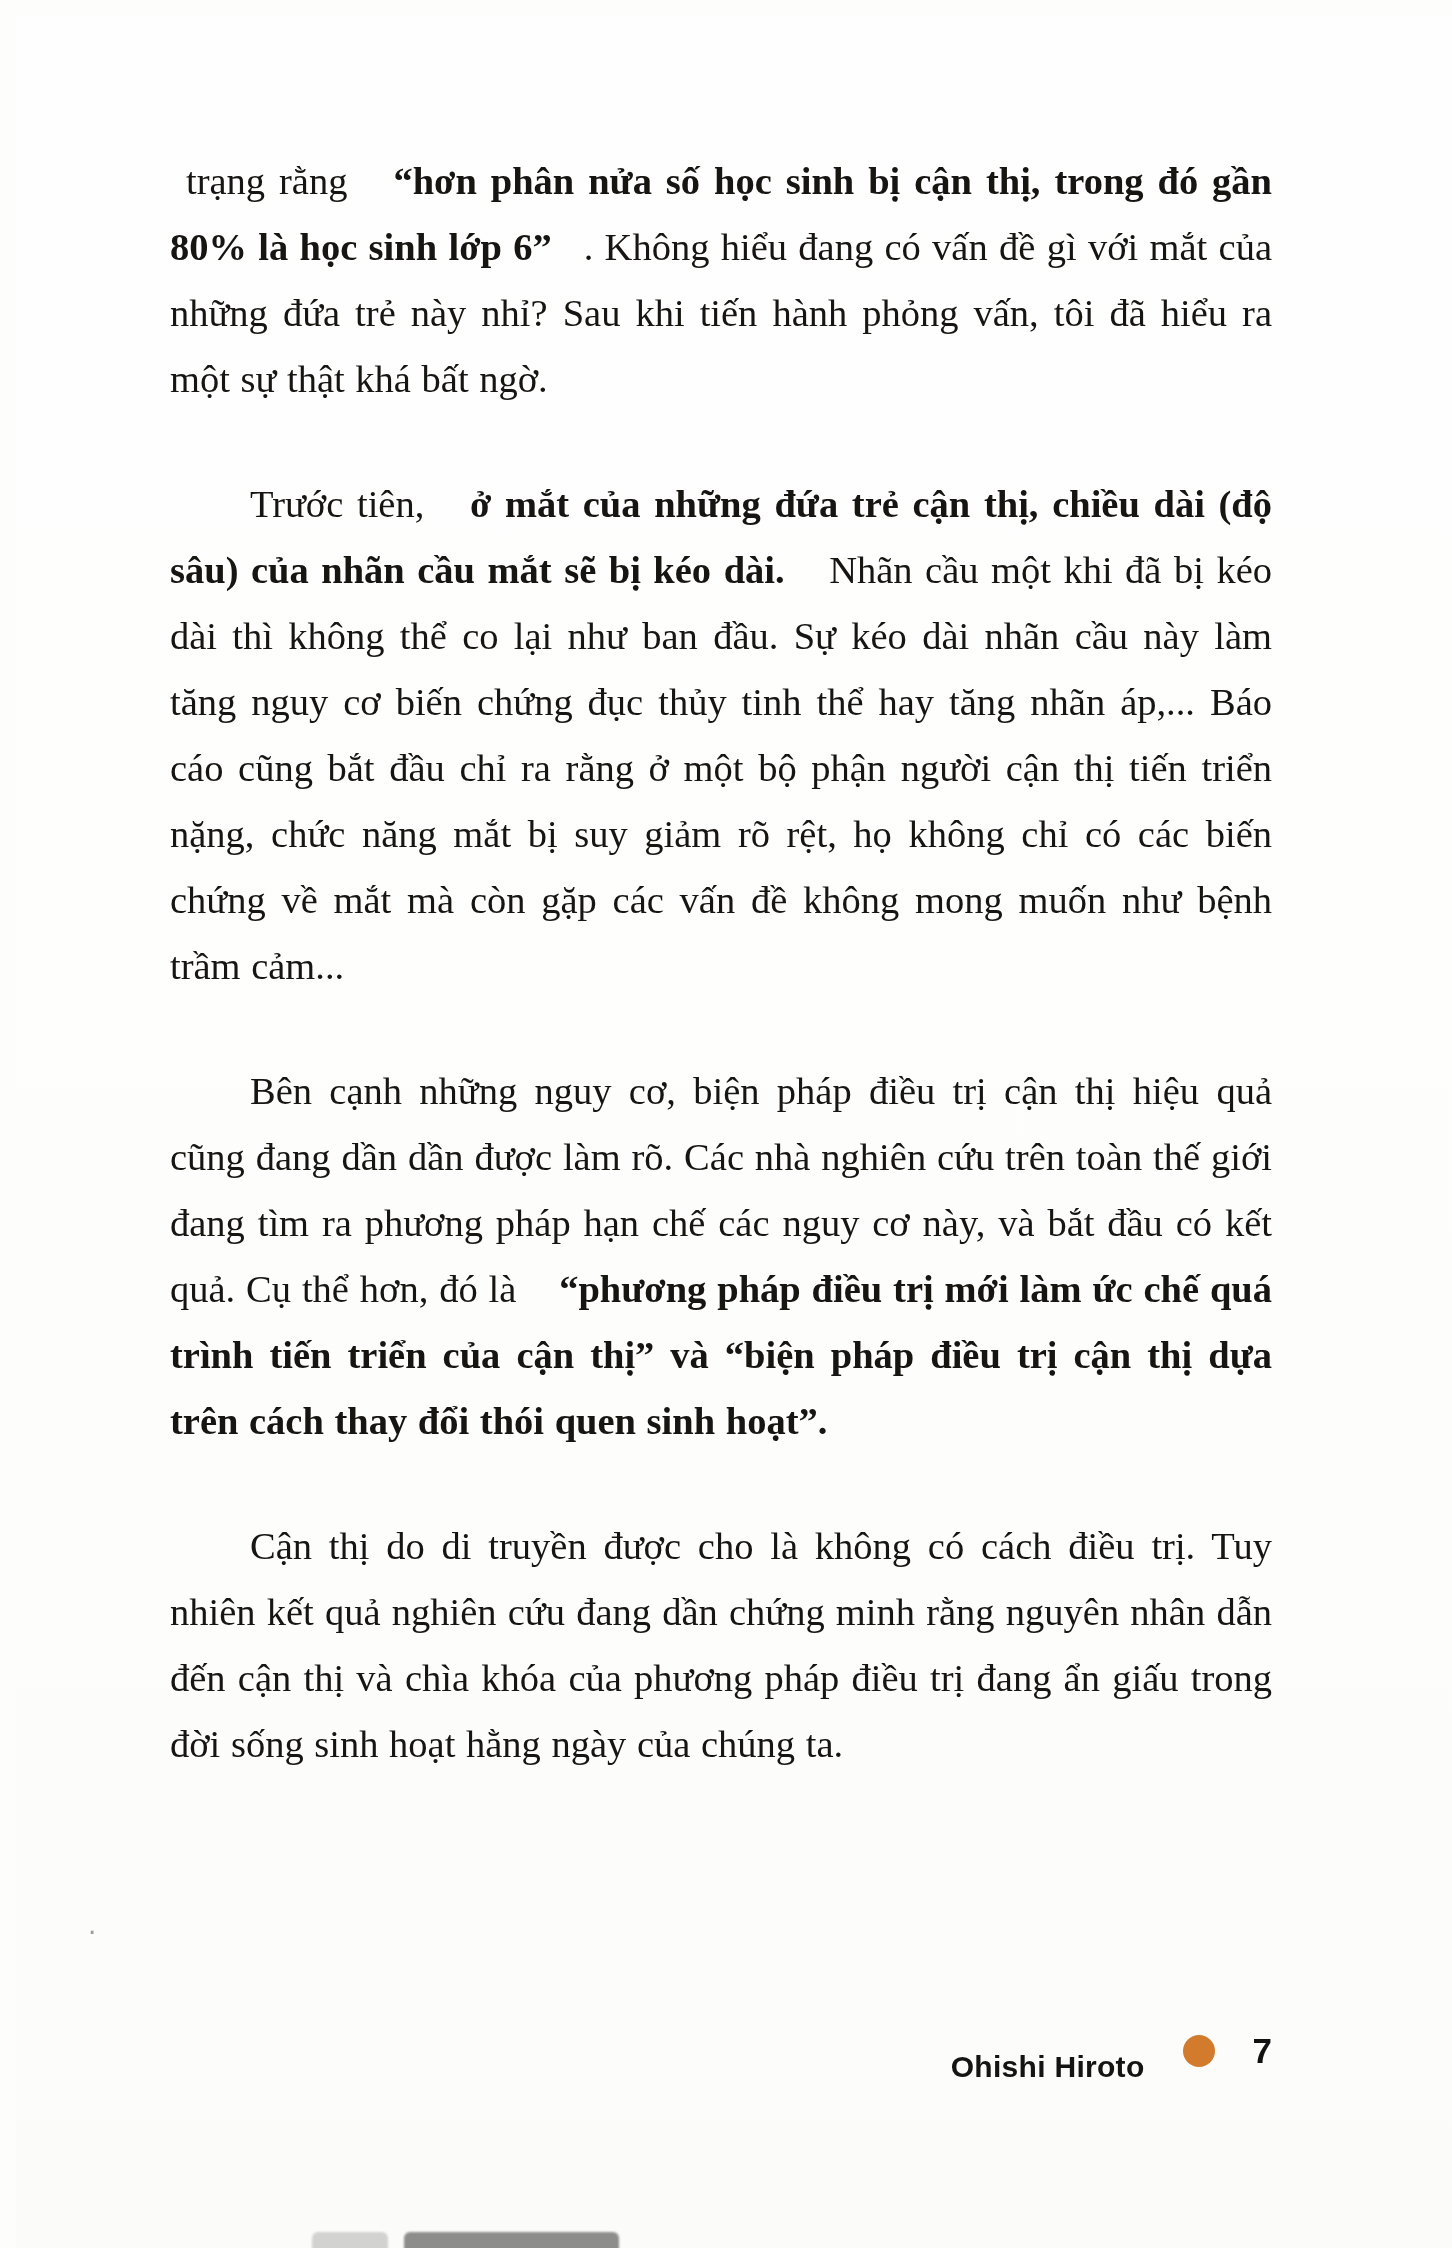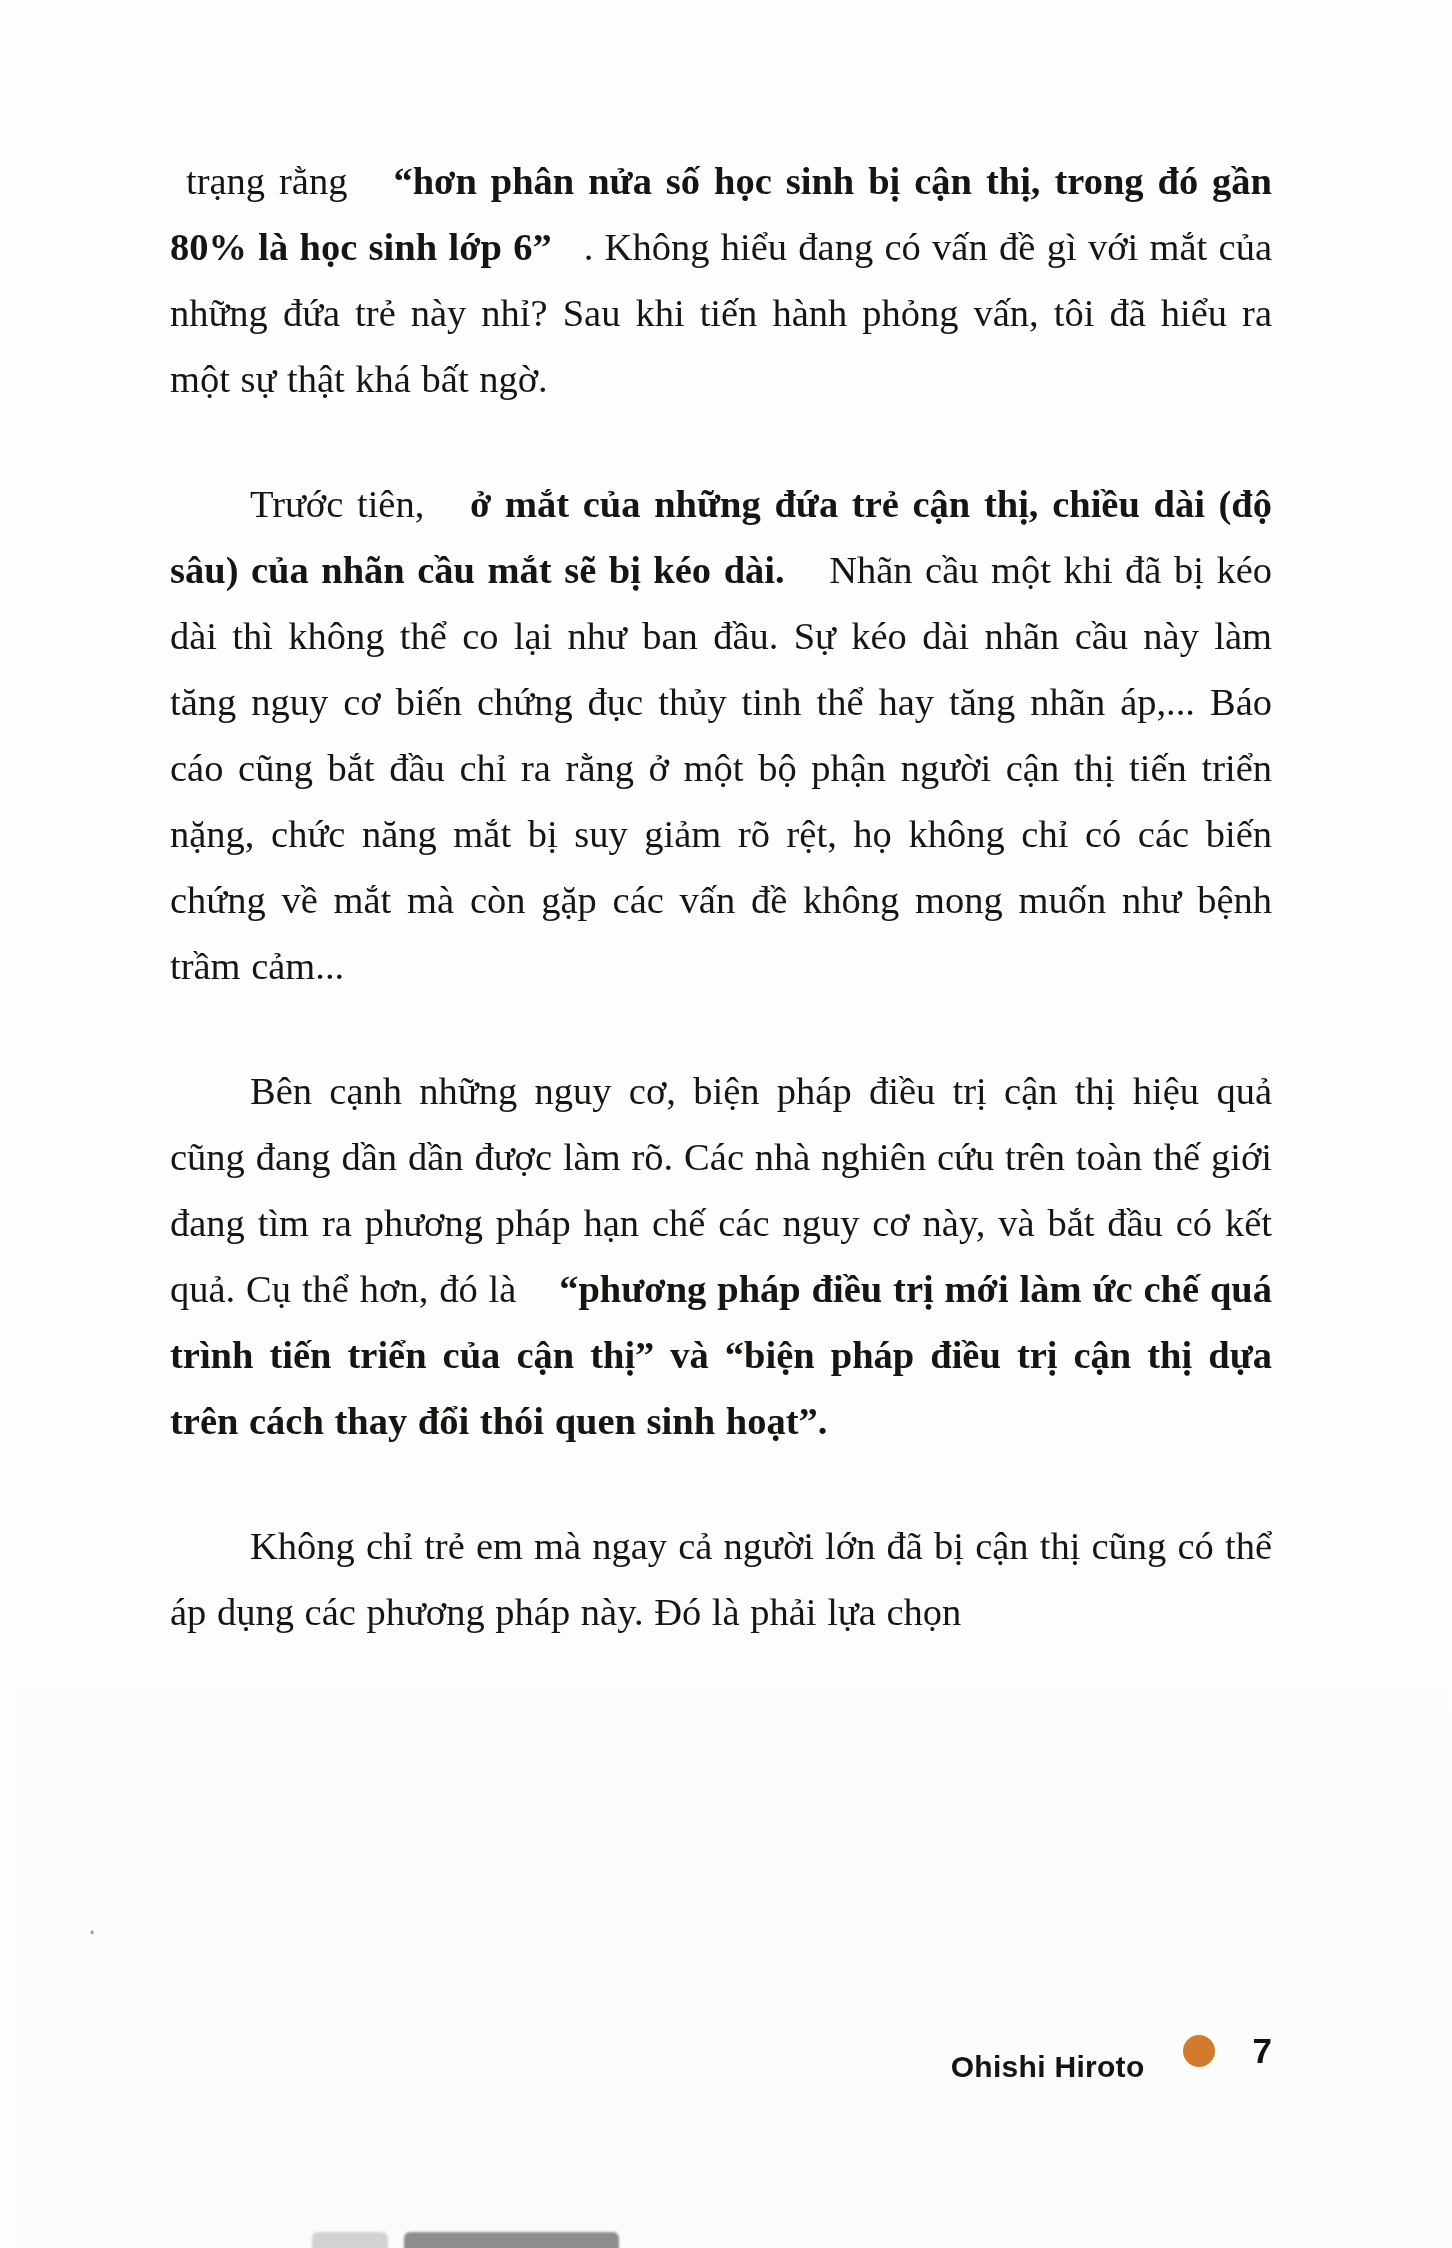--- a/index.html
+++ b/index.html
@@ -75,21 +75,21 @@
 </style>
 </head>
 <body>
 
 <div class="page">
 
   <div class="content">
       <p class="para"><span>trạng rằng </span><span class="bold">“hơn phân nửa số học sinh bị cận thị, trong đó gần 80% là học sinh lớp 6”</span><span>. Không hiểu đang có vấn đề gì với mắt của những đứa trẻ này nhỉ? Sau khi tiến hành phỏng vấn, tôi đã hiểu ra một sự thật khá bất ngờ.</span></p>
       <p class="para indent"><span>Trước tiên, </span><span class="bold">ở mắt của những đứa trẻ cận thị, chiều dài (độ sâu) của nhãn cầu mắt sẽ bị kéo dài.</span><span> Nhãn cầu một khi đã bị kéo dài thì không thể co lại như ban đầu. Sự kéo dài nhãn cầu này làm tăng nguy cơ biến chứng đục thủy tinh thể hay tăng nhãn áp,... Báo cáo cũng bắt đầu chỉ ra rằng ở một bộ phận người cận thị tiến triển nặng, chức năng mắt bị suy giảm rõ rệt, họ không chỉ có các biến chứng về mắt mà còn gặp các vấn đề không mong muốn như bệnh trầm cảm...</span></p>
       <p class="para indent"><span>Bên cạnh những nguy cơ, biện pháp điều trị cận thị hiệu quả cũng đang dần dần được làm rõ. Các nhà nghiên cứu trên toàn thế giới đang tìm ra phương pháp hạn chế các nguy cơ này, và bắt đầu có kết quả. Cụ thể hơn, đó là </span><span class="bold">“phương pháp điều trị mới làm ức chế quá trình tiến triển của cận thị” và “biện pháp điều trị cận thị dựa trên cách thay đổi thói quen sinh hoạt”.</span></p>
-      <p class="para indent"><span>Không chỉ trẻ em mà ngay cả người lớn đã bị cận thị cũng có thể áp dụng các phương pháp này. Đó là phải lựa chọn</span></p>
+      <p class="para indent"><span>Cận thị do di truyền được cho là không có cách điều trị. Tuy nhiên kết quả nghiên cứu đang dần chứng minh rằng nguyên nhân dẫn đến cận thị và chìa khóa của phương pháp điều trị đang ẩn giấu trong đời sống sinh hoạt hằng ngày của chúng ta.</span></p>
     </div>
 
   <div class="tick">·</div>
 
   <div class="footer">
     <span class="author">Ohishi Hiroto</span>
     <span class="dot" style="background: rgb(210, 123, 44);"></span>
     <span class="pagenum">7</span>
   </div>
 

